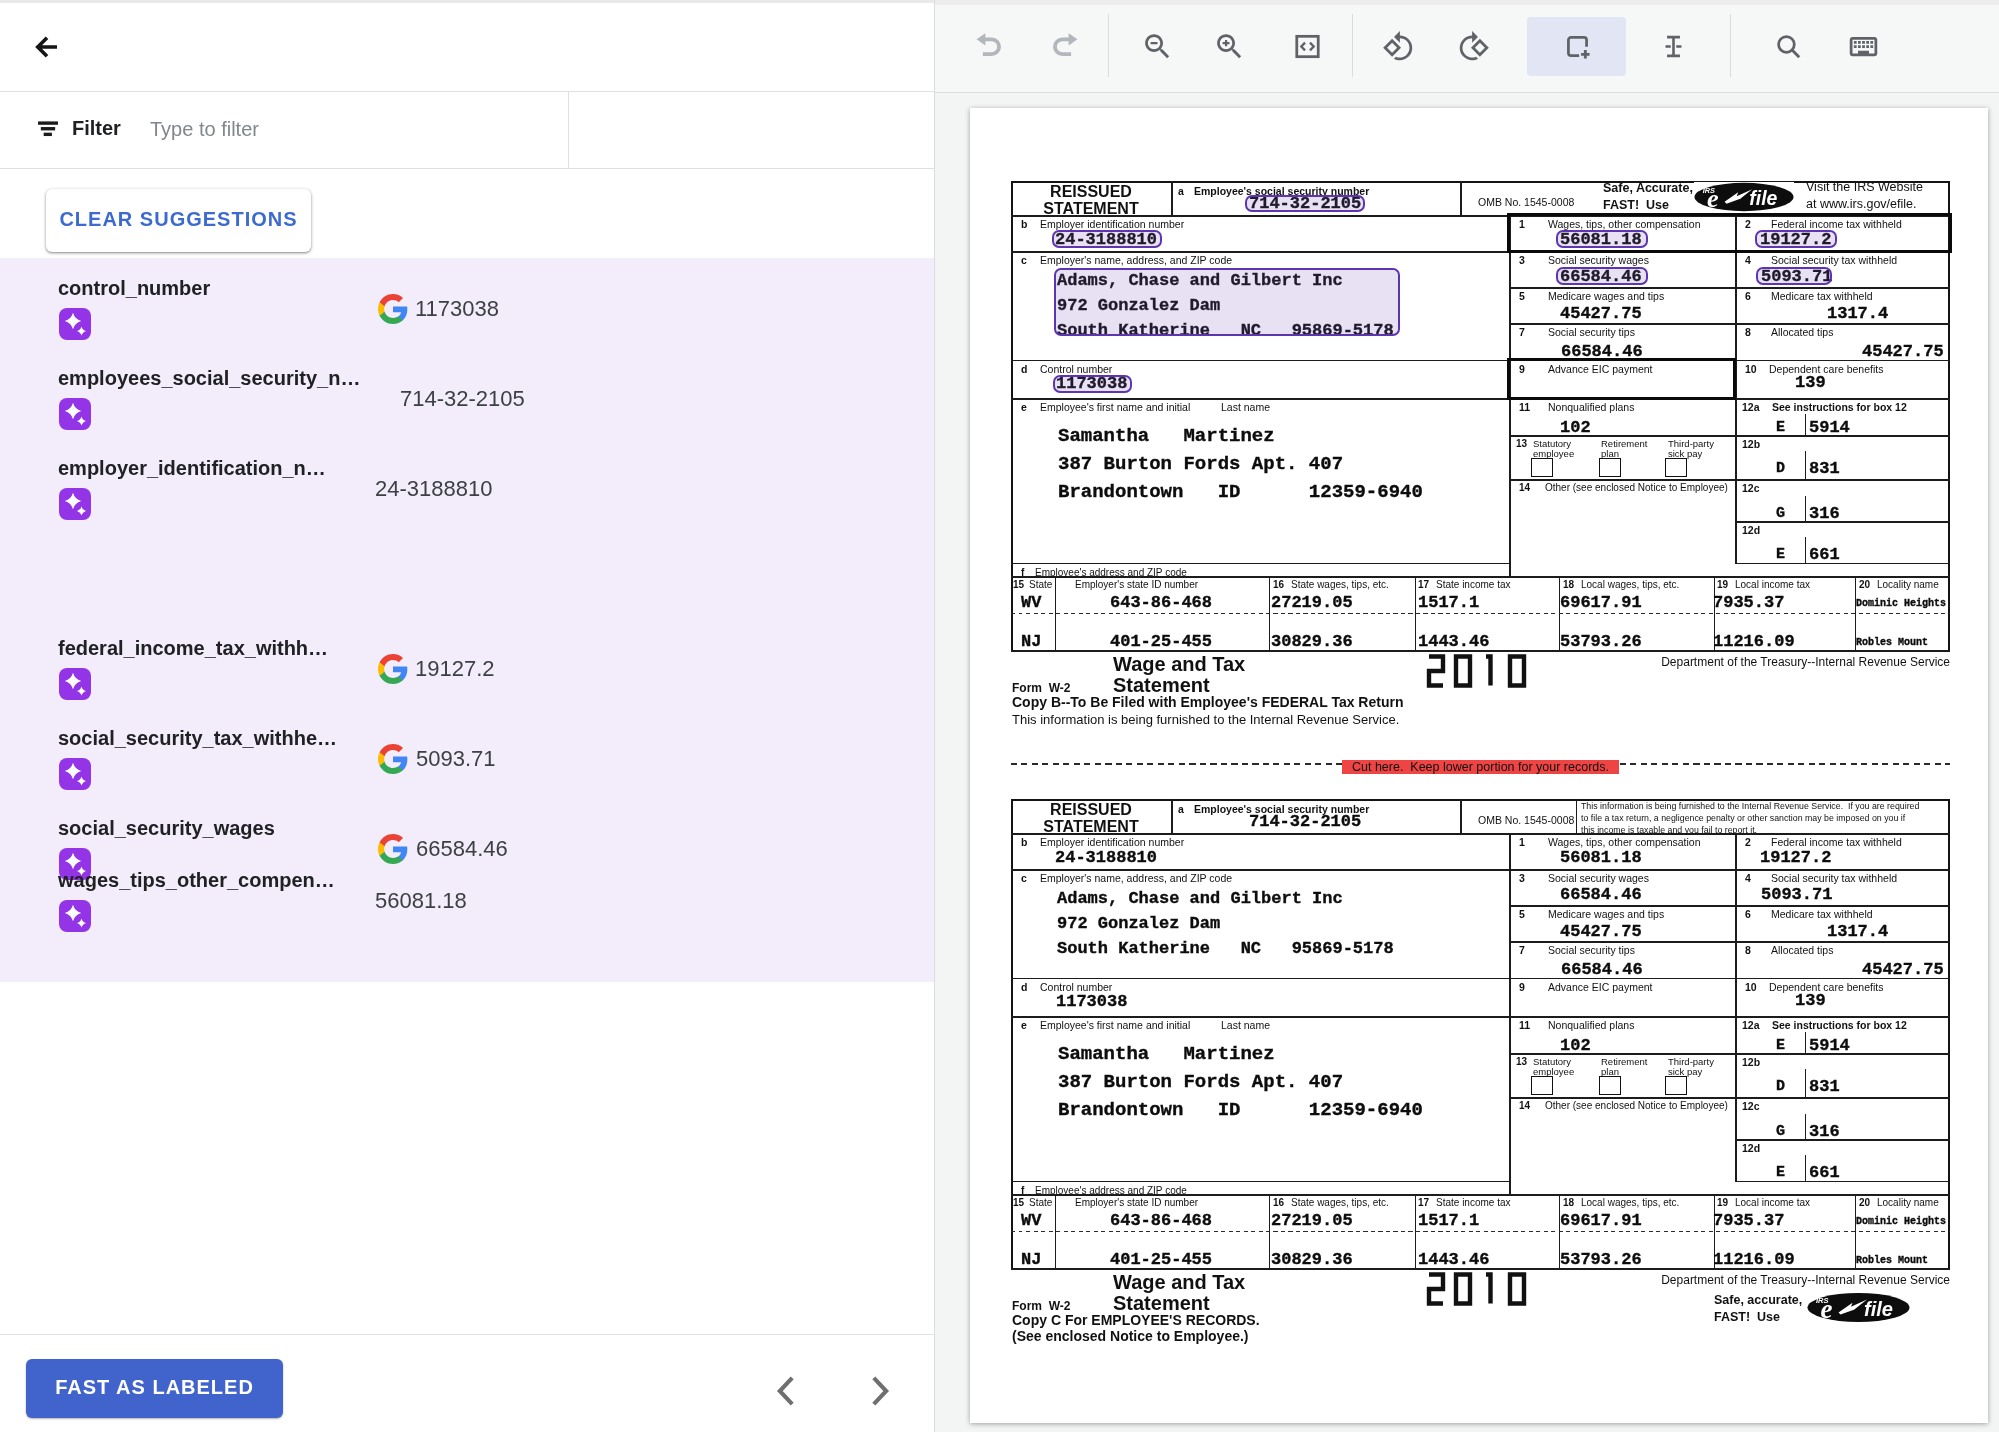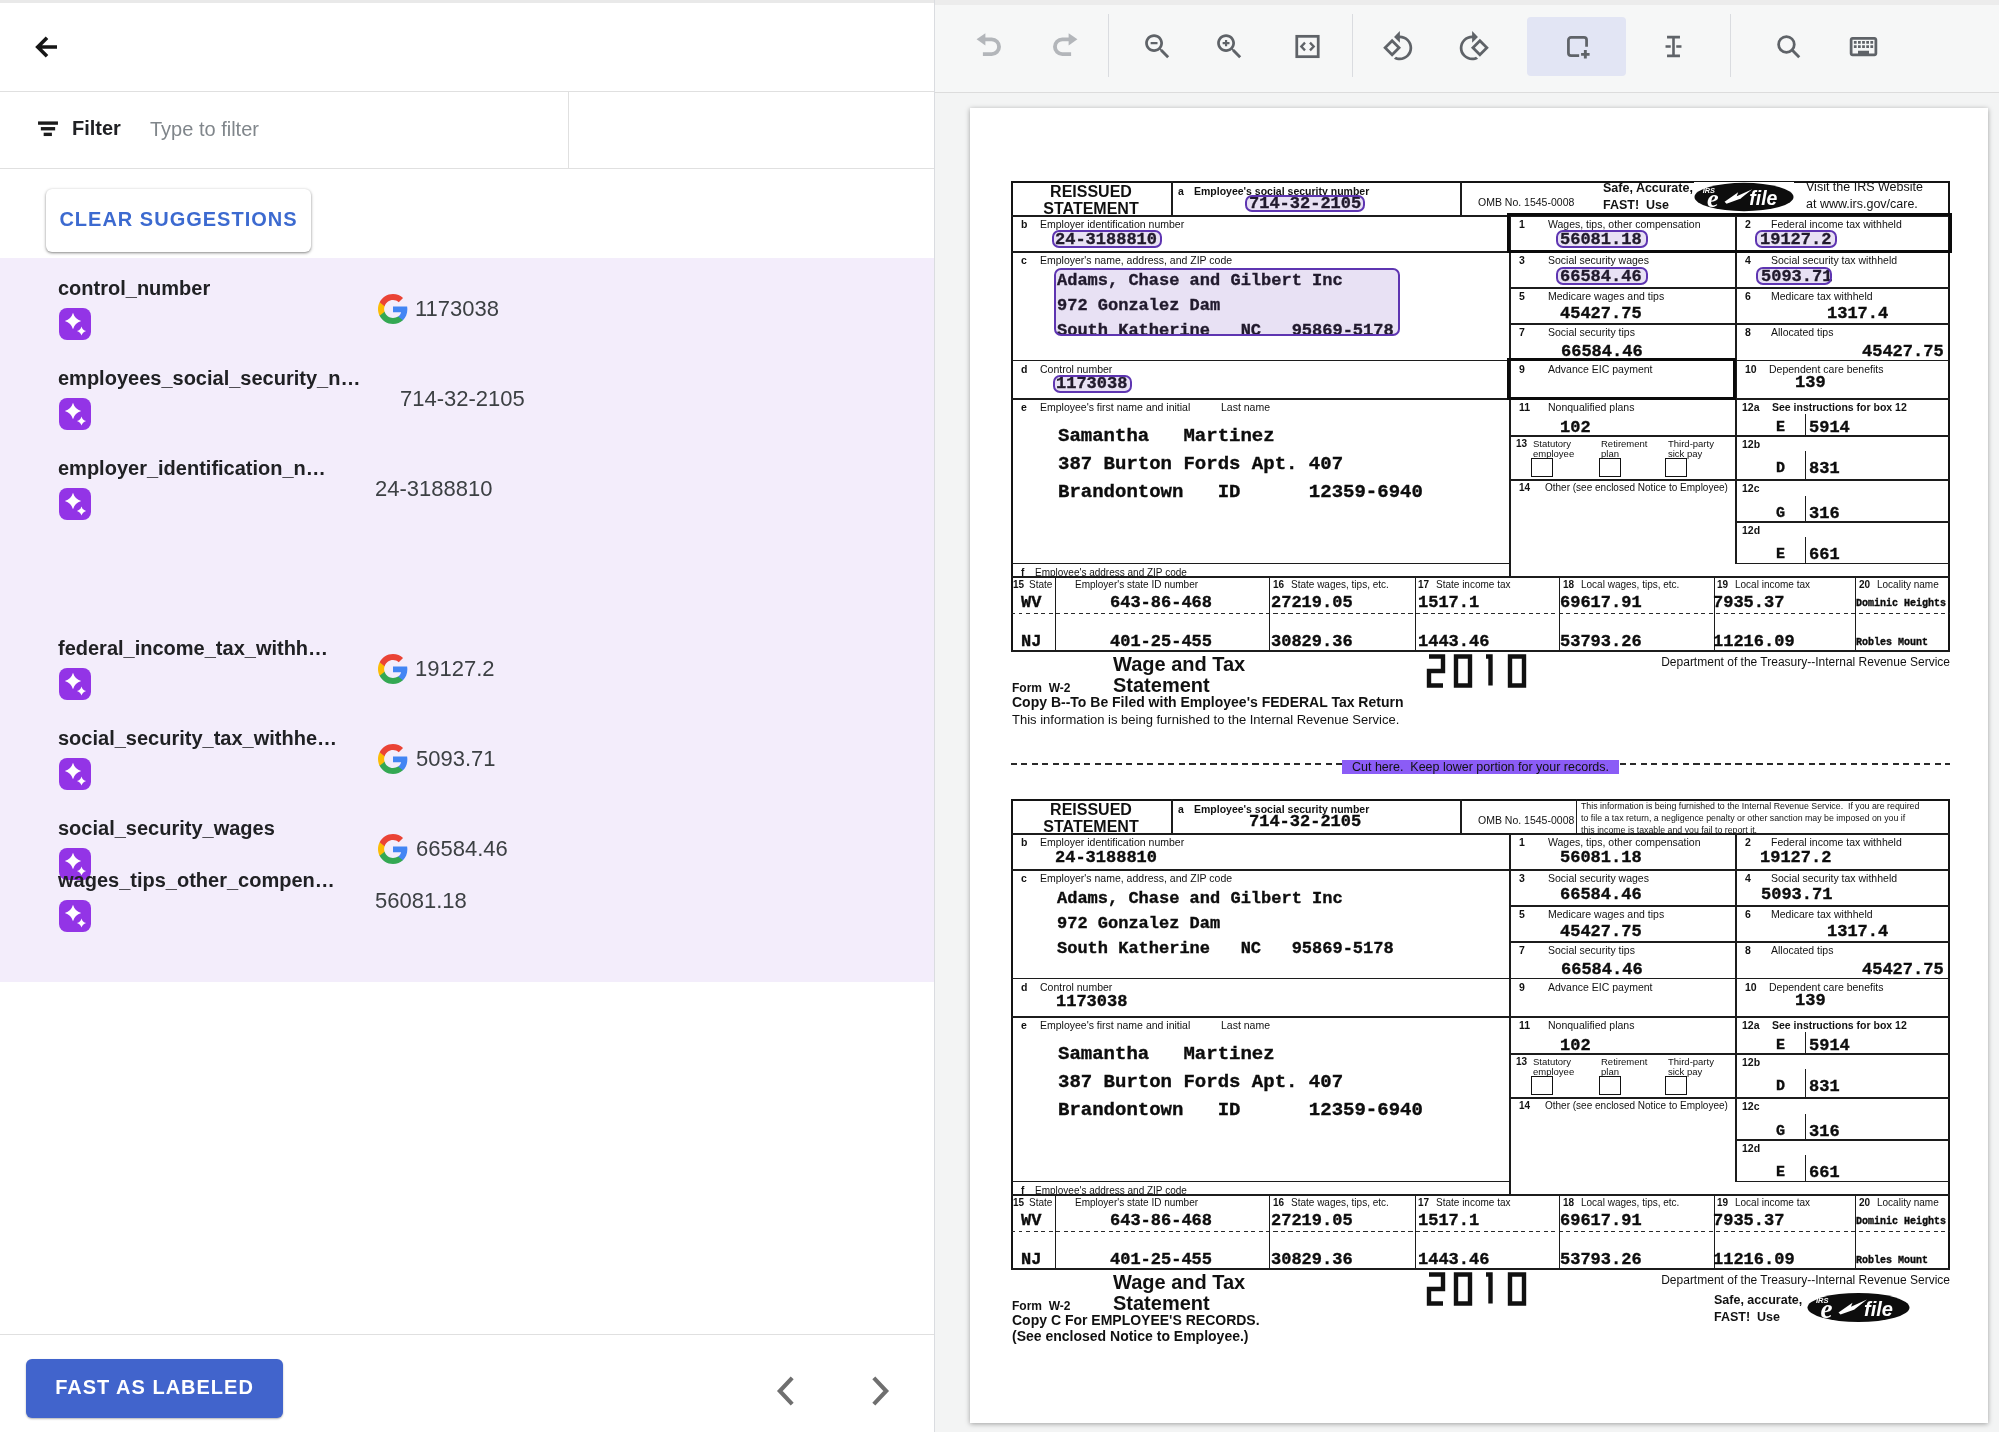--- a/index.html
+++ b/index.html
@@ -241,21 +241,21 @@
             <div class="lbB" style="left:592px;top:16.5px;font-size:12.5px">FAST!&nbsp;&nbsp;Use</div>
             <svg style="position:absolute;left:683px;top:1px;z-index:6" width="100" height="30" viewBox="0 0 103 30">
               <rect x="-2" y="-1" width="107" height="32" fill="#fff"></rect>
               <ellipse cx="51.5" cy="15" rx="51" ry="14.6" fill="#0d0d0d"></ellipse>
               <text x="9" y="10.5" font-size="7.5" font-weight="bold" font-style="italic" fill="#fff" font-family="Liberation Sans, sans-serif">IRS</text>
               <text x="13.5" y="25" font-size="27" font-weight="bold" font-style="italic" fill="#fff" font-family="Liberation Serif, serif">e</text>
               <path d="M31.5 20 L45.5 10.2 L44 14.2 L60 7 L47 17.2 L49 16.4 L33.5 22 Z" fill="#fff"></path>
               <text x="57" y="23.5" font-size="20" font-weight="bold" font-style="italic" fill="#fff" font-family="Liberation Sans, sans-serif">file</text>
             </svg>
             <div class="lb" style="left:795px;top:-1px;font-size:12.5px">Visit the IRS Website</div>
-            <div class="lb" style="left:795px;top:16px;font-size:12.5px">at www.irs.gov/care.</div>
+            <div class="lb" style="left:795px;top:16px;font-size:12.5px">at www.irs.gov/efile.</div>
             <div class="lbB" style="left:10px;top:37px;font-size:10.5px">b</div>
             <div class="lb" style="left:29px;top:37px;font-size:10.5px">Employer identification number</div>
             <div class="mv" style="left:44px;top:49px;font-size:17px">24-3188810</div>
             <div class="lbB" style="left:10px;top:73px;font-size:10.5px">c</div>
             <div class="lb" style="left:29px;top:73px;font-size:10.5px">Employer's name, address, and ZIP code</div>
             <div class="mv" style="left:46px;top:90px;font-size:17px">Adams,&nbsp;Chase&nbsp;and&nbsp;Gilbert&nbsp;Inc</div>
             <div class="mv" style="left:46px;top:115px;font-size:17px">972&nbsp;Gonzalez&nbsp;Dam</div>
             <div class="mv" style="left:46px;top:140px;font-size:17px">South&nbsp;Katherine&nbsp;&nbsp;&nbsp;NC&nbsp;&nbsp;&nbsp;95869-5178</div>
             <div class="lbB" style="left:10px;top:182px;font-size:10.5px">d</div>
             <div class="lb" style="left:29px;top:182px;font-size:10.5px">Control number</div>
@@ -371,21 +371,21 @@
             <div class="ann" style="left:43px;top:87px;width:346px;height:68px"></div>
             <div class="ann" style="left:42px;top:194px;width:79px;height:18px"></div>
             <div class="ann" style="left:545px;top:49px;width:92px;height:18px"></div>
             <div class="ann" style="left:744px;top:49px;width:82px;height:18px"></div>
             <div class="ann" style="left:545px;top:86px;width:92px;height:18px"></div>
             <div class="ann" style="left:745px;top:86px;width:76px;height:18px"></div>
             <div class="bbx" style="left:496px;top:32px;width:445px;height:40px"></div>
             <div class="bbx" style="left:496px;top:177px;width:229px;height:42px"></div>
           </div>
       <div style="position:absolute;left:41px;top:655px;width:939px;height:2px;background:repeating-linear-gradient(90deg,#2a2a2a 0 6px,transparent 6px 10.5px)"></div>
-      <div style="position:absolute;left:41px;top:652px;width:939px;text-align:center;font-size:12.5px;color:#111;z-index:3"><span style="background:#8b5cf6;padding:0 10px">Cut here.&nbsp; Keep lower portion for your records.</span></div>
+      <div style="position:absolute;left:41px;top:652px;width:939px;text-align:center;font-size:12.5px;color:#111;z-index:3"><span style="background:#ef4444;padding:0 10px">Cut here.&nbsp; Keep lower portion for your records.</span></div>
       <div class="form" style="top:691px">
             <div style="position:absolute;left:0;top:0;width:939px;height:471px;border:2px solid #141414;box-sizing:border-box"></div>
             <div class="ln" style="left:0px;top:34px;width:939px;height:1.8px"></div>
             <div class="ln" style="left:0px;top:70px;width:939px;height:1.8px"></div>
             <div class="ln" style="left:498px;top:106px;width:441px;height:1.8px"></div>
             <div class="ln" style="left:498px;top:142px;width:441px;height:1.8px"></div>
             <div class="ln" style="left:0px;top:178.5px;width:939px;height:1.8px"></div>
             <div class="ln" style="left:0px;top:217px;width:939px;height:1.8px"></div>
             <div class="ln" style="left:498px;top:254px;width:441px;height:1.8px"></div>
             <div class="ln" style="left:498px;top:298px;width:441px;height:1.8px"></div>

